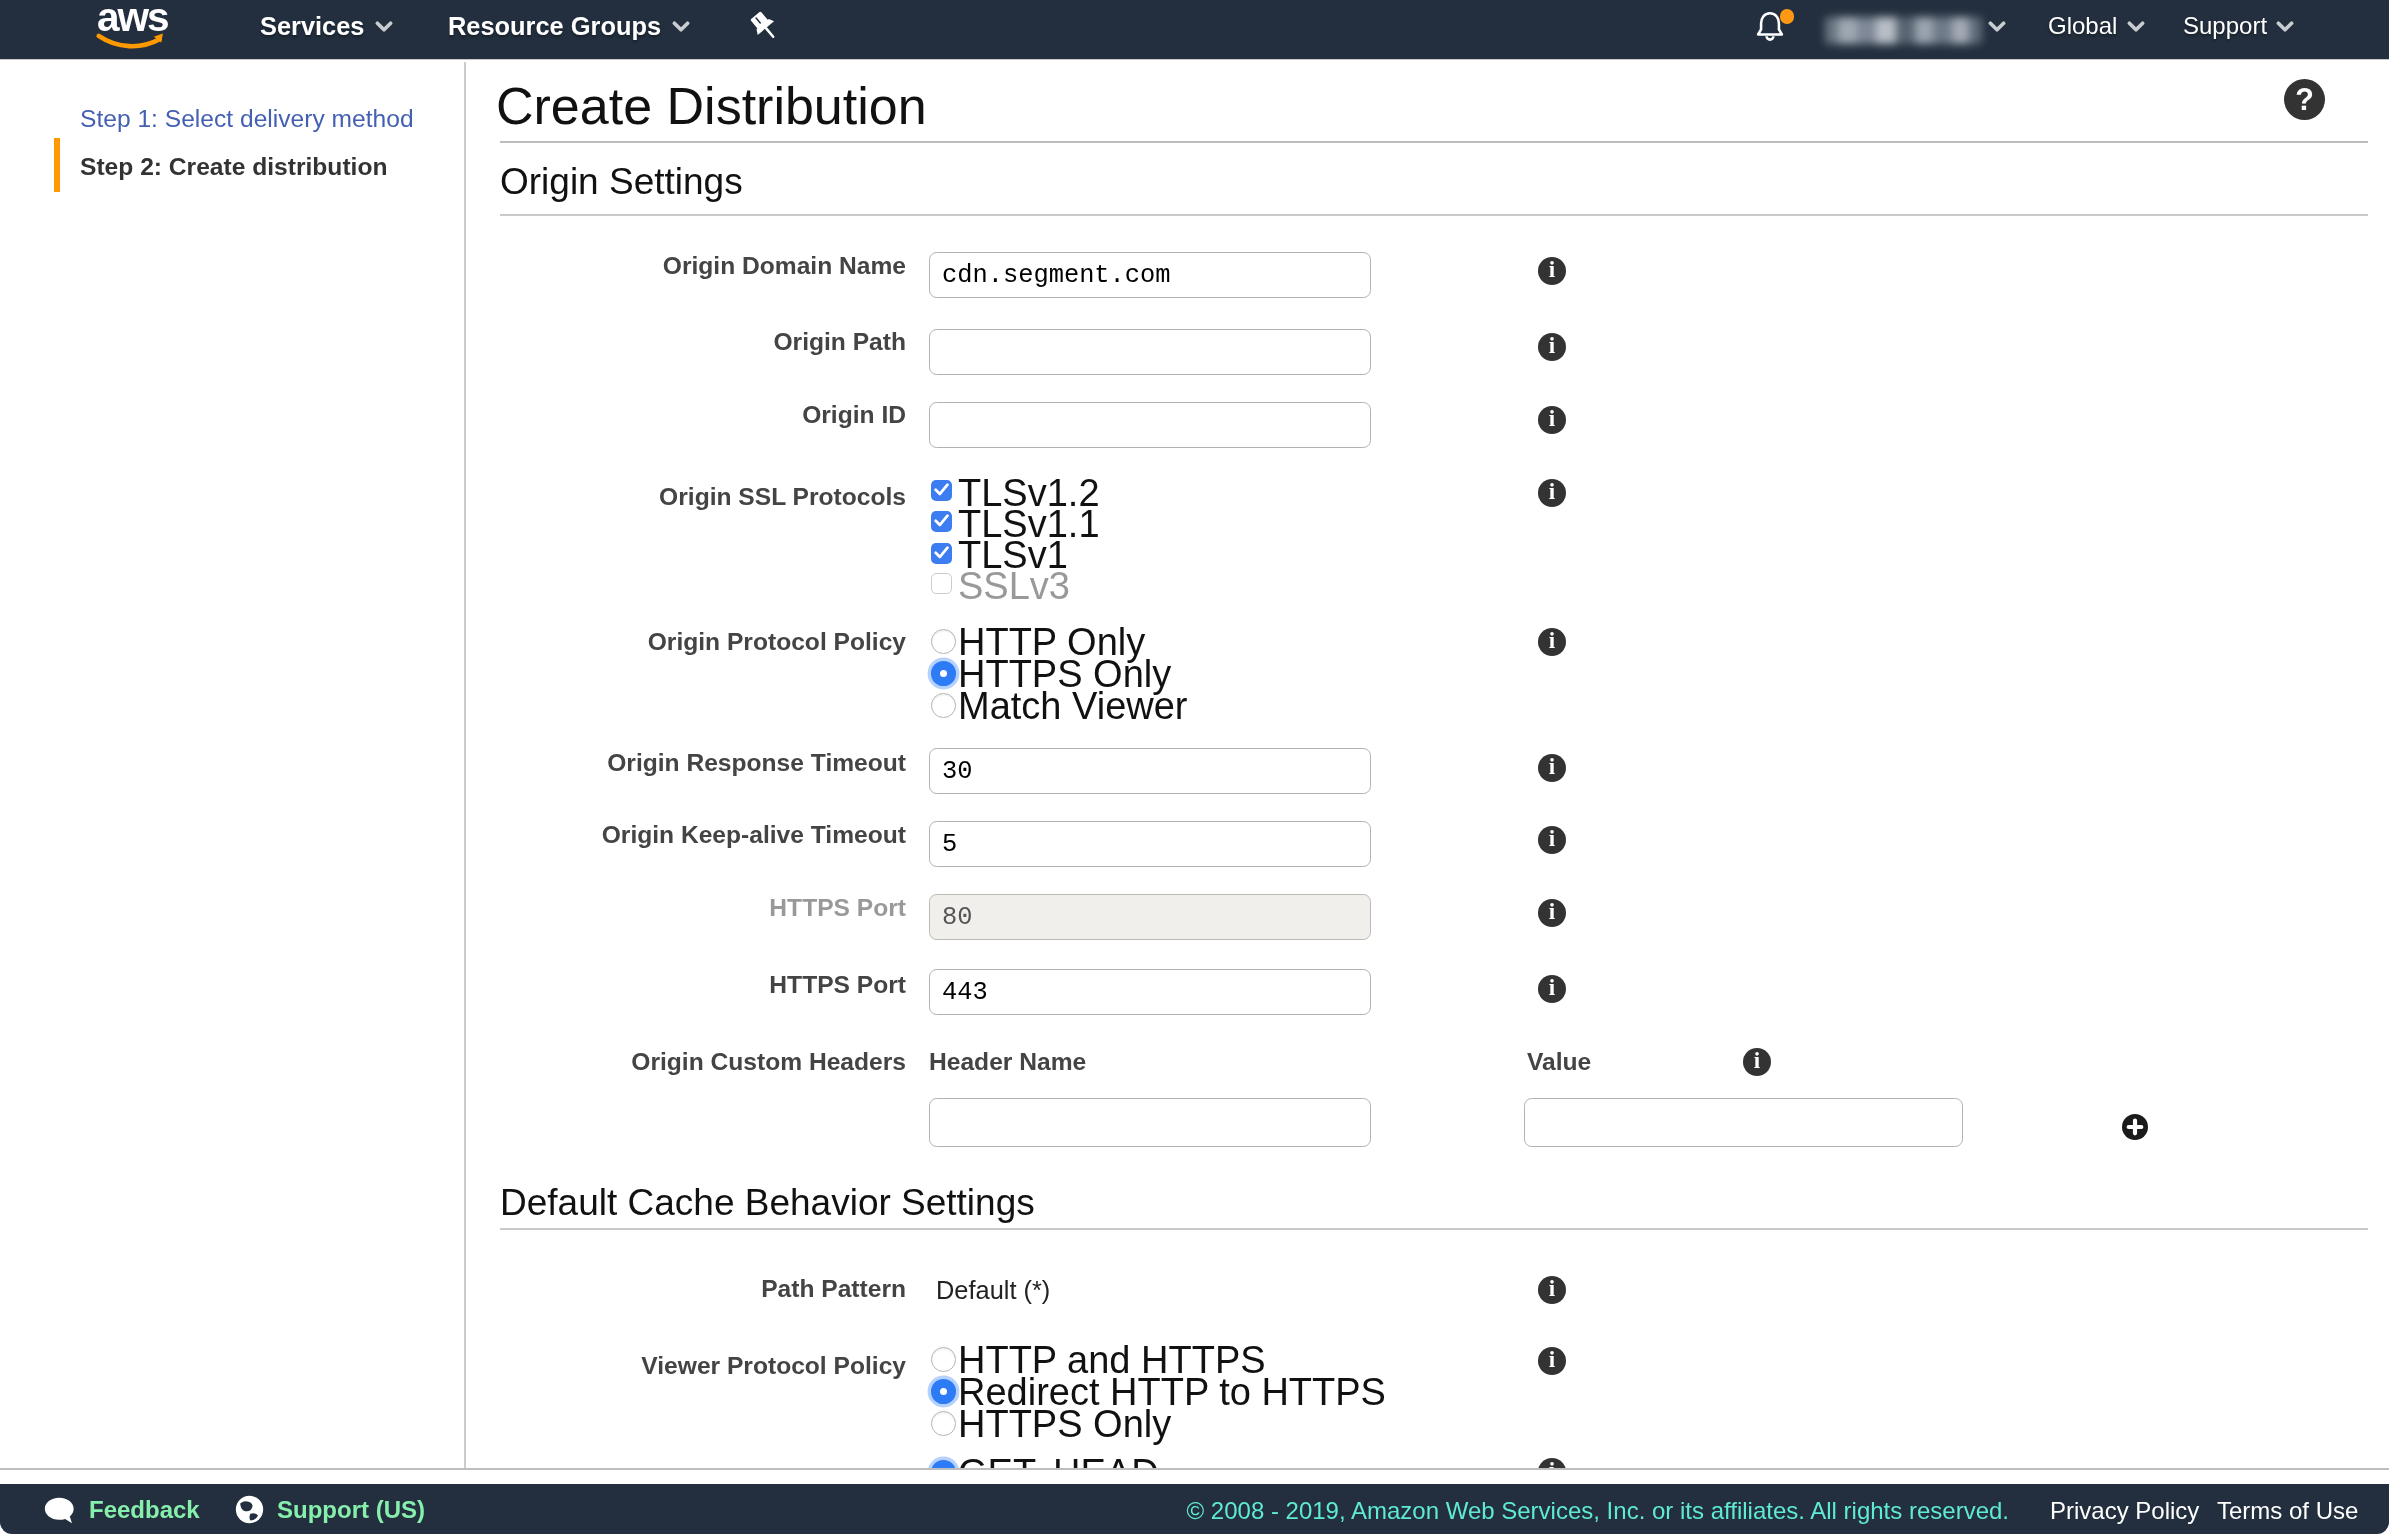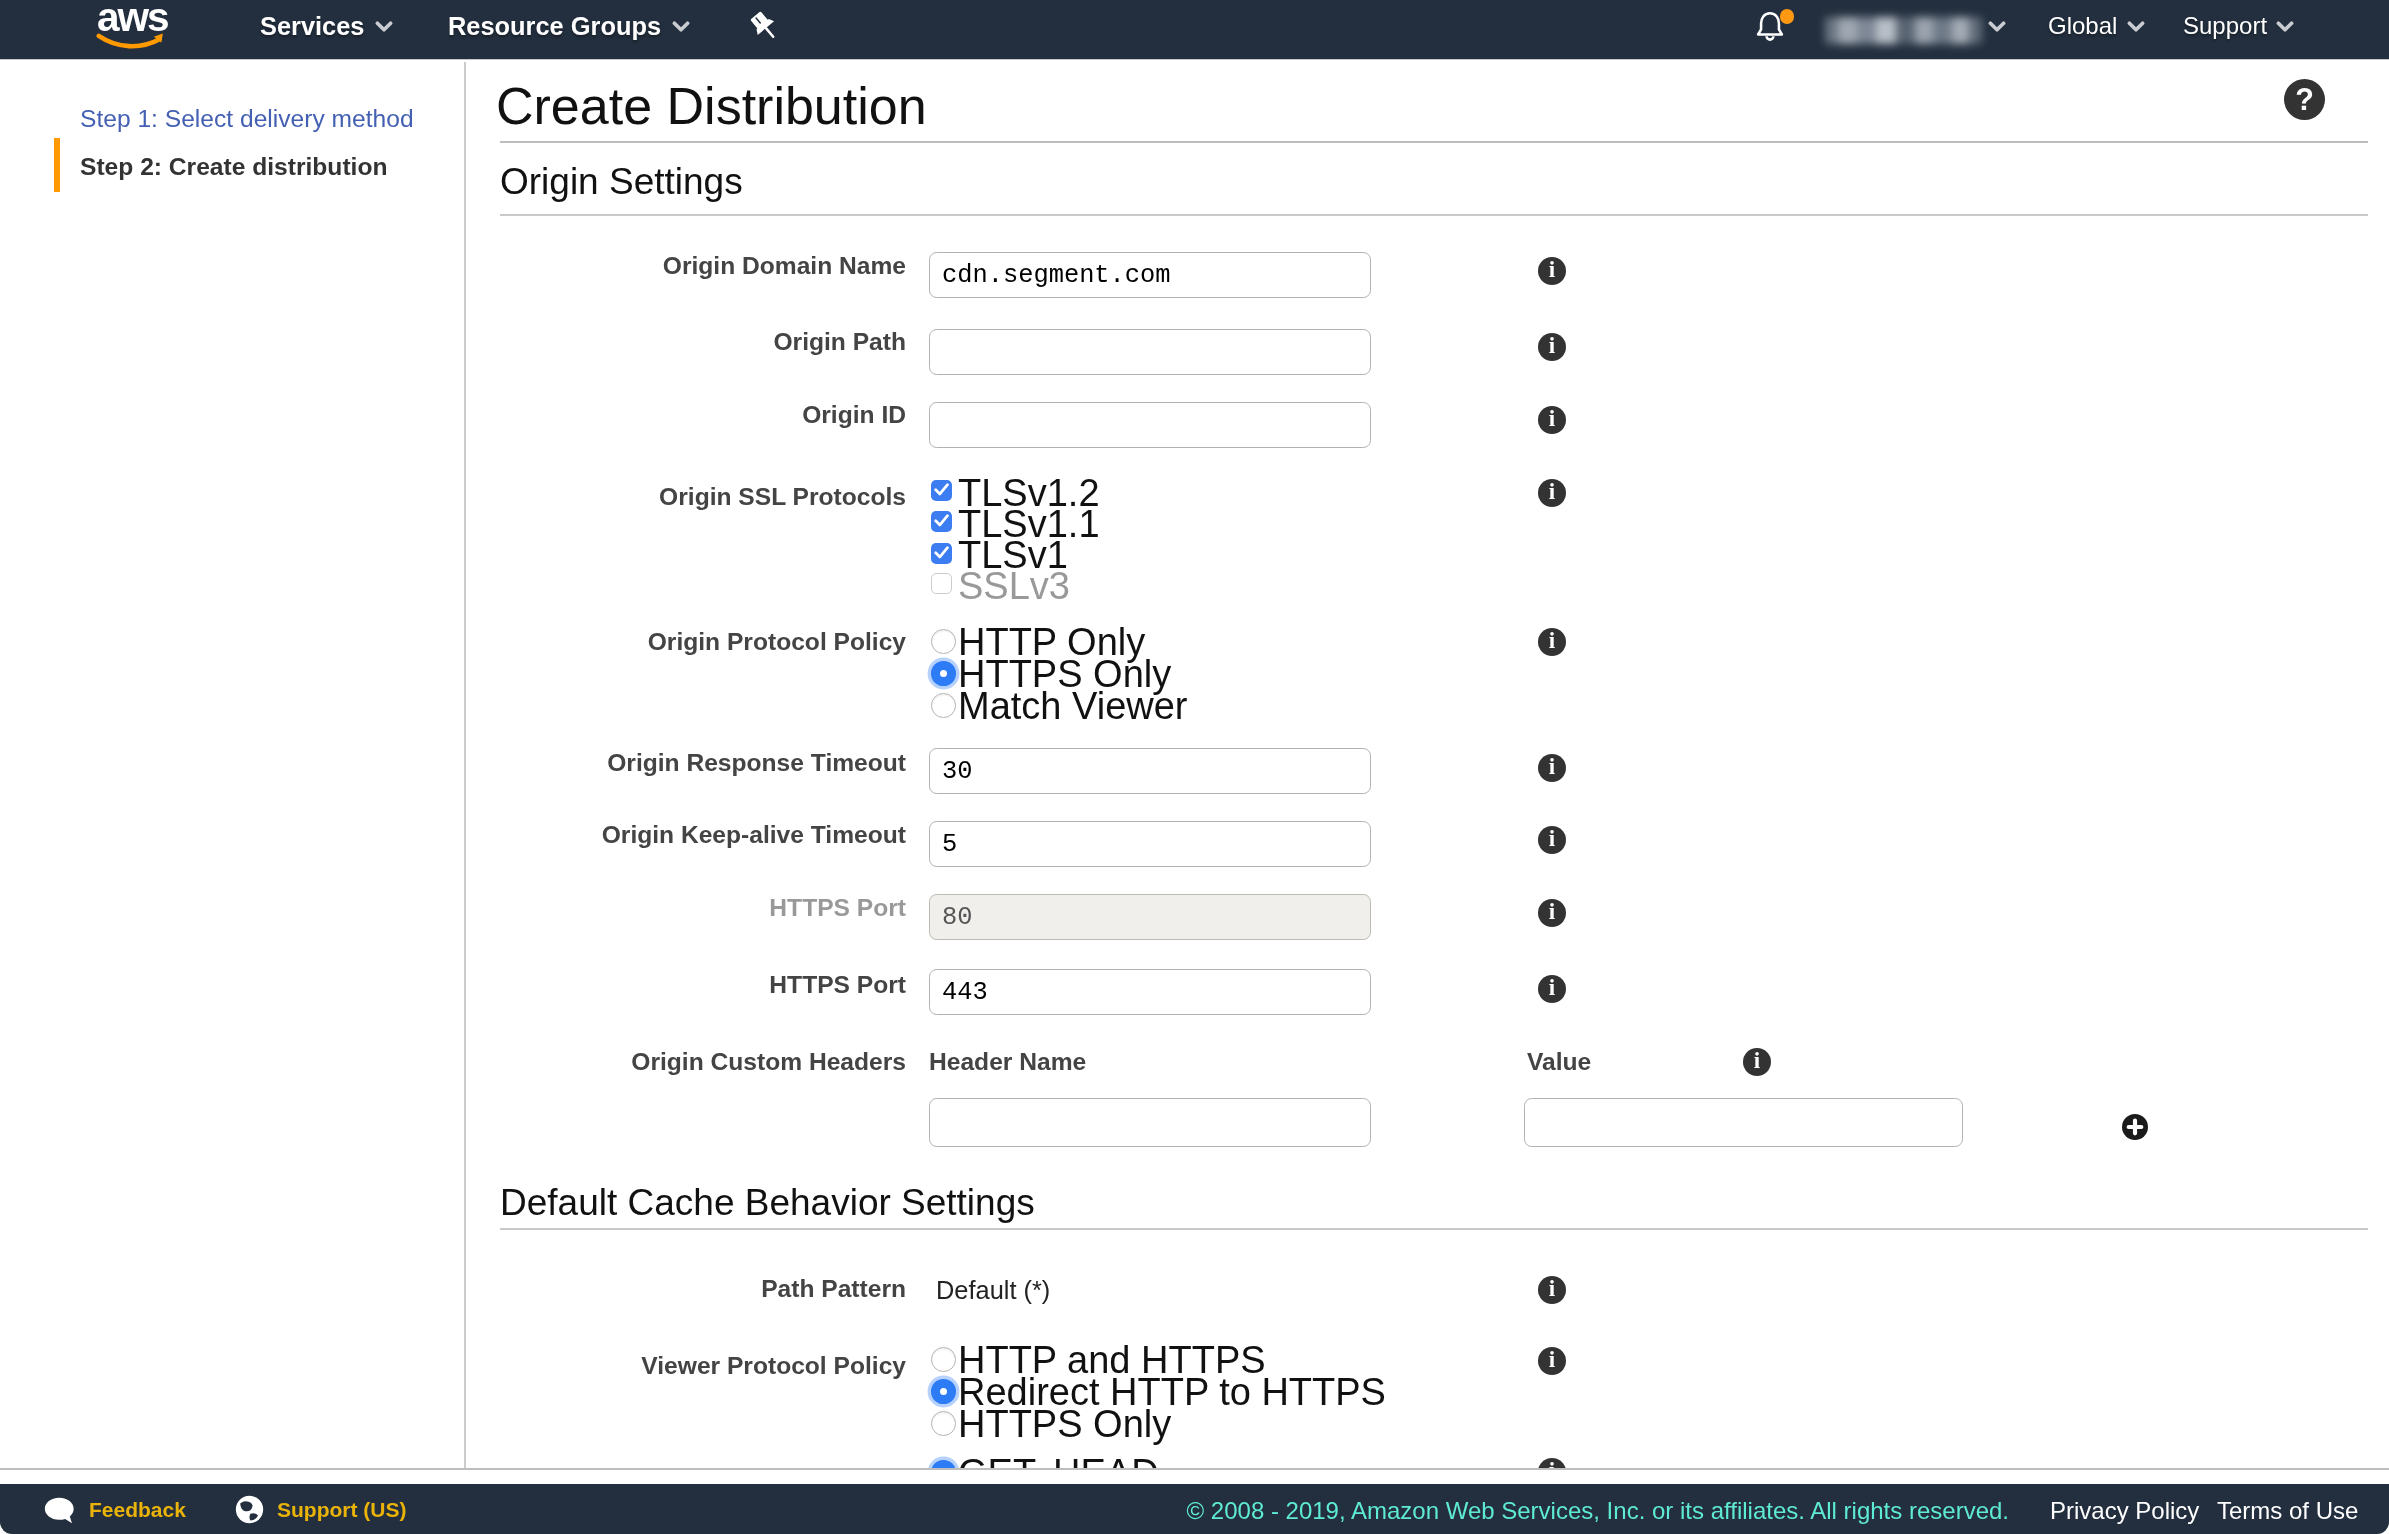--- a/index.html
+++ b/index.html
@@ -47,21 +47,21 @@
 
 
 .rd { position:absolute; left:931px; width:24.6px; height:24.6px; border-radius:50%; }
 .rd.off { background:#fff; border:1.7px solid #b5b5b5; box-shadow:inset 0 1.7px 1.7px rgba(0,0,0,.06); }
 .rd.on { background:#2e7bf6; box-shadow:0 0 0 3.4px rgba(110,165,250,.5); }
 .rd.on::after { content:""; position:absolute; left:8.5px; top:8.5px; width:7.6px; height:7.6px;
   border-radius:50%; background:#fff; }
 
 
 #footer { position:absolute; left:0; top:1484px; width:2389px; height:50px; background:#232f3e; border-radius:0 0 12px 12px; }
-.ftxt { position:absolute; top:12.7px; color:#eab308; font-weight:bold; font-size:21px; line-height:25.4px; white-space:nowrap; }
+.ftxt { position:absolute; top:12.7px; color:#86efac; font-weight:bold; font-size:24px; line-height:25.4px; white-space:nowrap; }
 .fgray { position:absolute; top:13.5px; color:#5eead4; font-weight:normal; font-size:24px; line-height:25.4px; white-space:nowrap; }
 .fwhite { position:absolute; top:13.5px; color:#fff; font-weight:normal; font-size:24px; line-height:25.4px; white-space:nowrap; }
 </style>
 </head>
 <body>
 <div id="page">
 
   <div id="nav">
     <svg style="position:absolute;left:95px;top:2.5px" width="75" height="49" viewBox="0 0 88 58">
       <text x="2" y="33" font-family="Liberation Sans, sans-serif" font-weight="bold" font-size="48" fill="#fff" letter-spacing="-2.5">aws</text>

